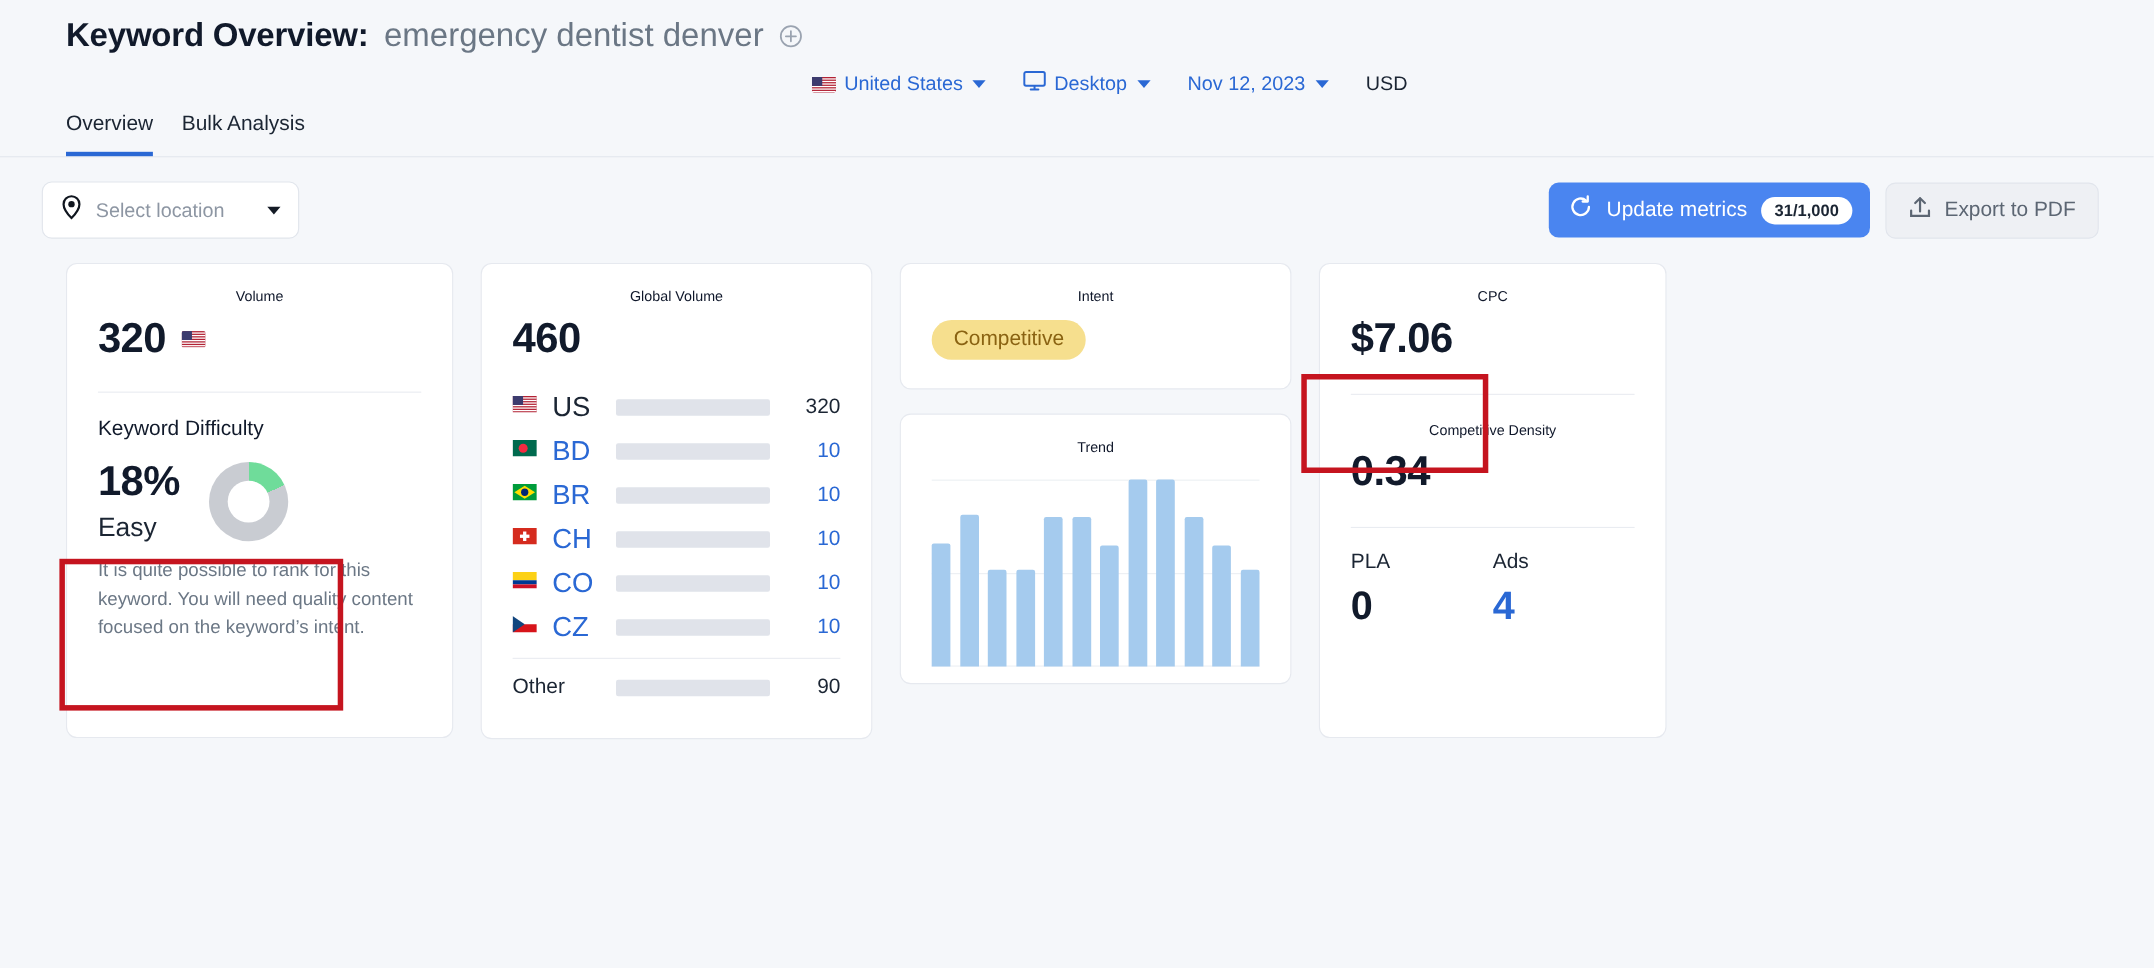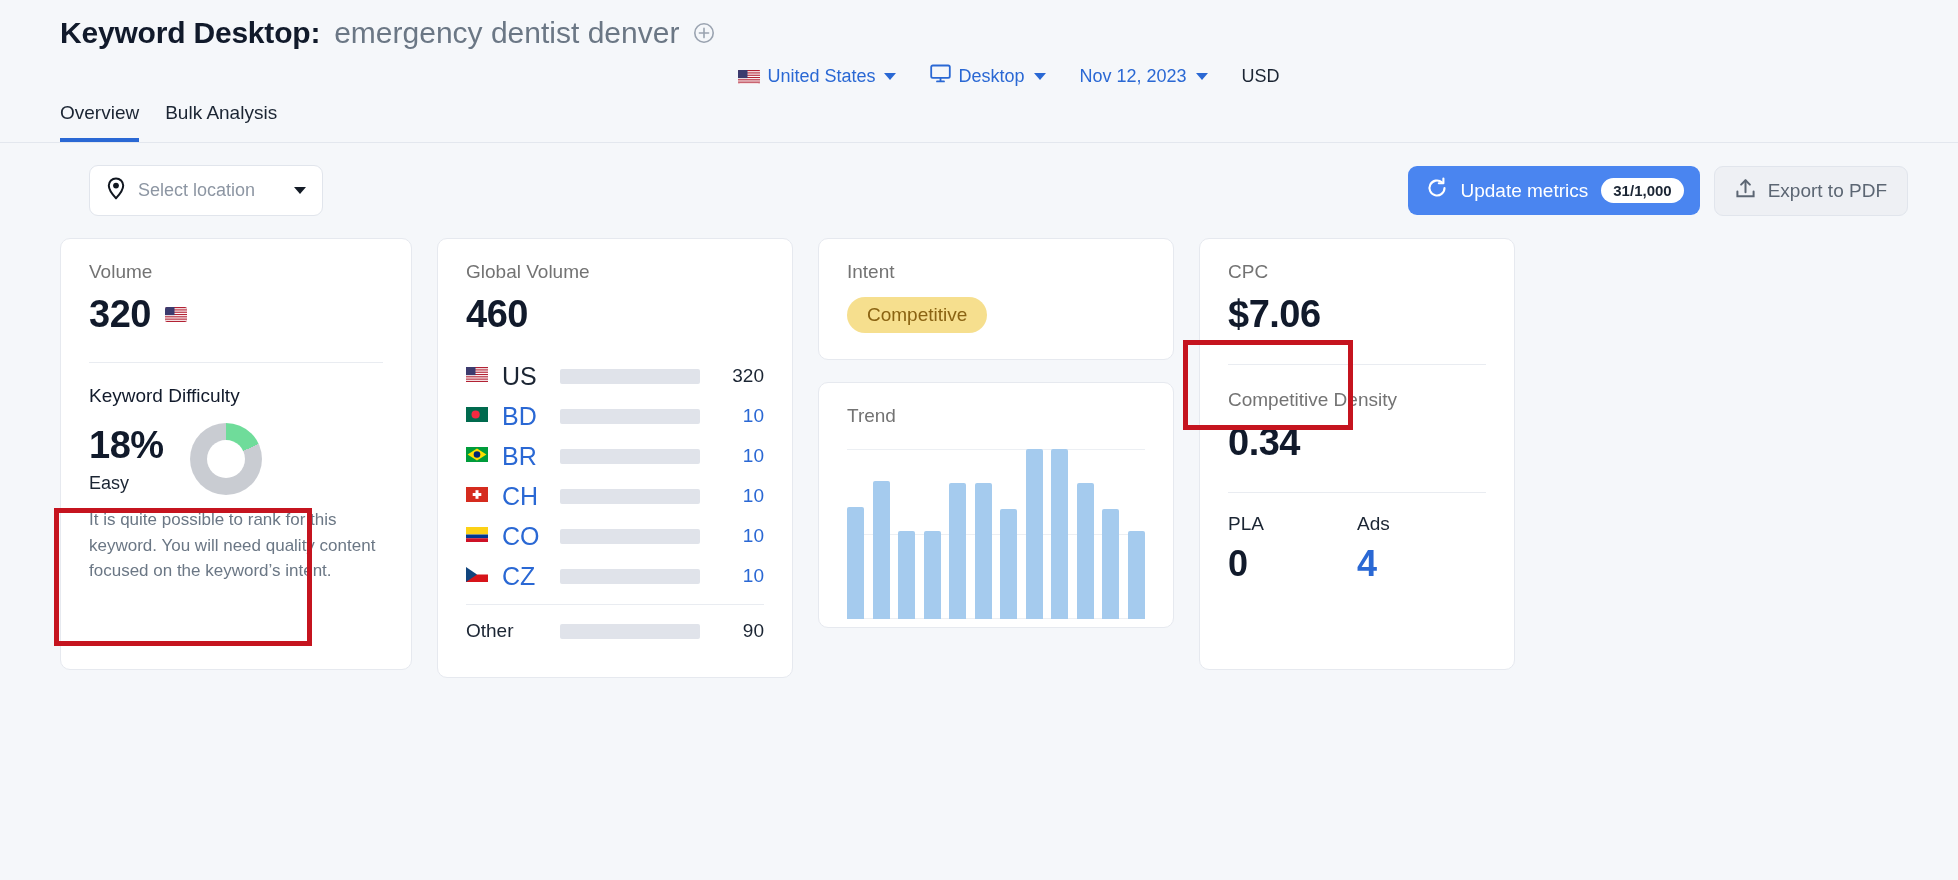--- a/index.html
+++ b/index.html
@@ -27,53 +27,53 @@
 
   
   .tabs { display: flex; gap: 26px; margin-top: 14px; }
   .tab { font-size: 19px; padding-bottom: 14px; cursor: pointer; color:#1b2533; }
   .tab.active { font-weight: 400; border-bottom: 4px solid #2a68d4; }
   .tab.inactive { color: #1b2533; }
   .header-rule { height: 1px; background: #e3e7ee; }
 
   
   .toolbar { display:flex; align-items:center; justify-content:space-between;
-             padding: 22px 50px 0 89px; }
+             padding: 22px 50px 0 38px; }
   .loc-select { display:flex; align-items:center; gap:12px; background:#fff;
                 border:1px solid #e1e5ec; border-radius: 9px; padding: 11px 16px;
                 min-width: 234px; cursor:pointer; }
   .loc-text { font-size:18px; color:#8d96a3; flex:1; }
   .chev-dark { width:0;height:0;border-left:6px solid transparent;border-right:6px solid transparent;
                border-top:7px solid #141b26; }
   .toolbar-right { display:flex; align-items:center; gap:14px; }
   .btn-primary { display:flex; align-items:center; gap:13px; background:#4a85f0; color:#fff;
                  border:none; border-radius:9px; padding: 11px 16px 11px 18px; font-size:19px; cursor:pointer;
                  font-family:"Liberation Sans",sans-serif; }
   .quota { background:#fff; color:#1b2533; border-radius:20px; font-size:15px; font-weight:700;
            padding: 4px 12px; }
   .btn-ghost { display:flex; align-items:center; gap:12px; background:#eef0f4; color:#5c6673;
                border:1px solid #e1e5ec; border-radius:9px; padding: 11px 20px; font-size:19px; cursor:pointer;
                font-family:"Liberation Sans",sans-serif; }
 
   
   .grid { display:flex; gap: 25px; padding: 22px 50px 0 60px; align-items: flex-start; }
   .card { background:#fff; border:1px solid #e6e9ef; border-radius: 10px; }
-  .card-label { font-size:19px; color:#737373; }
+  .card-label { font-size:13px; color:#0f172a;text-align:center; }
   .card-big { font-size:38px; font-weight:700; letter-spacing:-.5px; }
   .divider { height:1px; background:#e9ecf1; }
 
   
   .col1 { width: 352px; padding: 22px 28px 26px; min-height: 432px; position: relative; }
   .vol-row { display:flex; align-items:center; gap:14px; margin-top: 10px; }
   .kd-title { font-size:19px; }
   .kd-row { display:flex; align-items:center; gap: 26px; margin-top:16px; }
   .donut { width:72px; height:72px; border-radius:50%; flex:none;
            background: conic-gradient(#6fdc9a 0deg 65deg, #c9ccd2 65deg 360deg); position:relative; }
   .donut::after { content:""; position:absolute; inset: 17px; background:#fff; border-radius:50%; }
-  .kd-easy { font-size:18px; color:#1b2533; margin-top:6px; }
+  .kd-easy { font-size:24px; color:#1b2533; margin-top:6px; }
   .kd-desc { font-size:17px; line-height:1.5; color:#6b7785; margin-top:12px; }
 
   
   .col2 { width: 356px; padding: 22px 28px 26px; min-height: 432px; }
   .gv-rows { margin-top: 20px; }
   .gv-row { display:flex; align-items:center; height: 40px; }
   .gv-code { width:58px; font-size:25px; color:#2a68d4; }
   .gv-code.own { color:#1b2533; }
   .gv-flagcell { width: 36px; }
   .bar-track { flex:1; height:15px; background:#e0e3ea; border-radius:2px; overflow:hidden; }
@@ -104,21 +104,21 @@
   .pa-val.link { color:#2a68d4; }
 
   
   .hl { position:absolute; border: 5px solid #c5141f; pointer-events:none; z-index: 5; }
 </style>
 </head>
 <body>
 
 <div class="header">
   <div class="title-row">
-    <span class="page-title">Keyword Desktop:</span>
+    <span class="page-title">Keyword Overview:</span>
     <span class="page-keyword">emergency dentist denver</span>
     <span class="add-kw-icon">
       <svg width="22" height="22" viewBox="0 0 22 22">
           <circle cx="11" cy="11" r="9.2" fill="none" stroke="#9aa3b0" stroke-width="1.6"></circle>
           <path d="M11 6.4v9.2M6.4 11h9.2" stroke="#9aa3b0" stroke-width="1.6" stroke-linecap="round"></path>
         </svg>
     </span>
   </div>
 
   <div class="meta-row">

